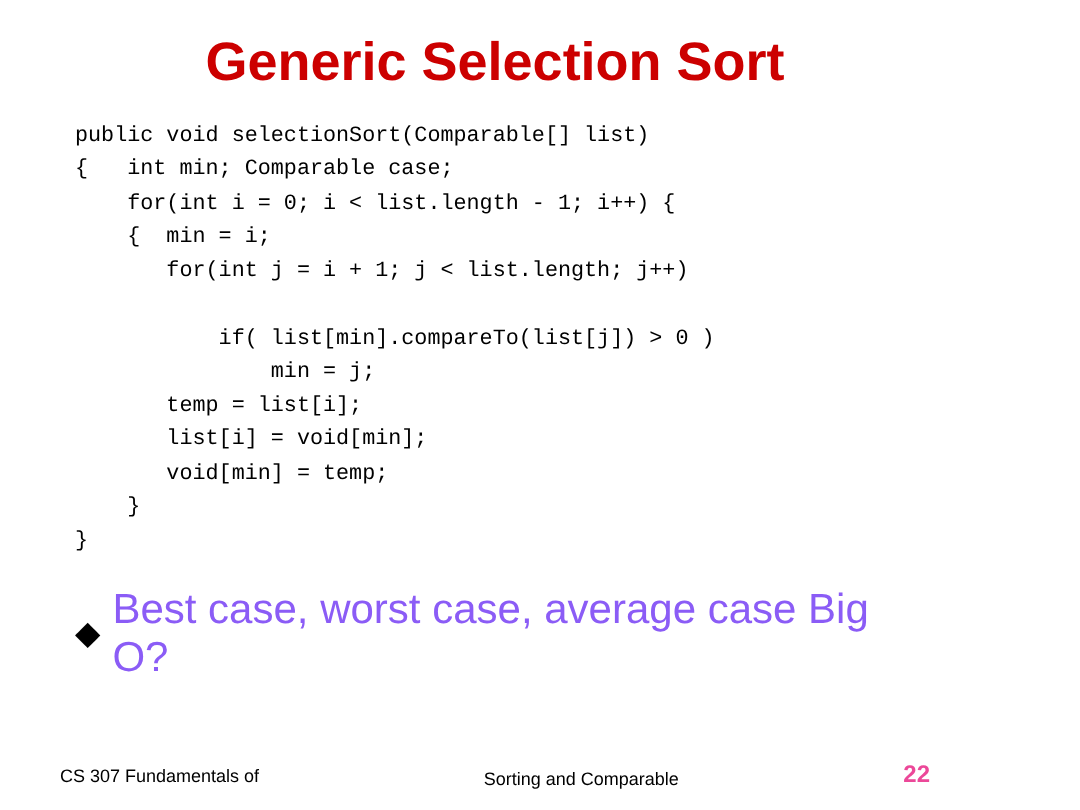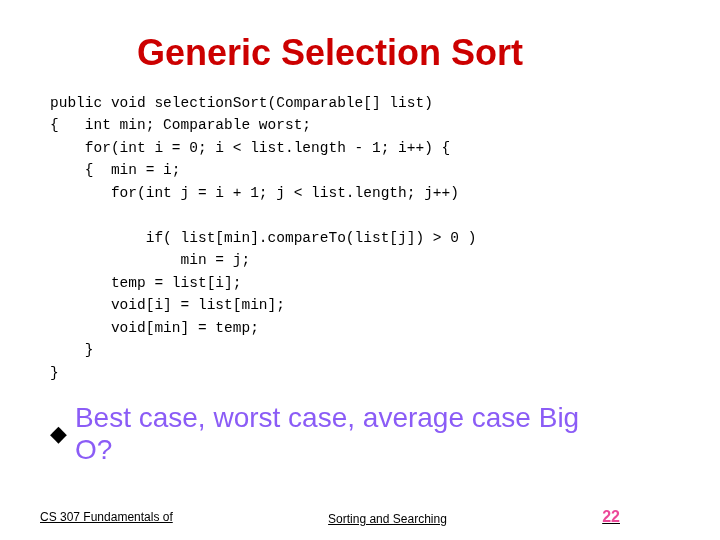--- a/index.html
+++ b/index.html
@@ -8,21 +8,21 @@
       height: 540px;
       background: #ffffff;
       font-family: Arial, Helvetica, sans-serif;
       overflow: hidden;
       position: relative;
     }
     .slide {
       width: 660px;
       height: 540px;
       background: #ffffff;
-      padding: 32px 40px;
+      padding: 20px 40px;
       position: relative;
     }
     .title {
       text-align: center;
       font-size: 36px;
       font-weight: bold;
       color: #cc0000;
       margin-bottom: 18px;
       font-family: Arial, Helvetica, sans-serif;
     }
@@ -53,21 +53,20 @@
       font-family: Arial, Helvetica, sans-serif;
     }
     .footer {
       position: absolute;
       bottom: 14px;
       left: 40px;
       right: 40px;
       display: flex;
       justify-content: space-between;
       align-items: flex-end;
-      text-decoration: underline;
     }
     .footer-left {
       font-size: 12px;
       color: #000000;
       line-height: 1.4;
     }
     .footer-center {
       font-size: 12px;
       color: #000000;
     }
@@ -78,39 +77,39 @@
     }
   </style>
 </head>
 <body>
 
 <div class="slide">
 
   <div class="title">Generic Selection Sort</div>
 
   <div class="code-block"><span>public void selectionSort(Comparable[] list)</span>
-<span>{   int min; Comparable worst;</span>
+<span>{   int min; Comparable case;</span>
 <span>    for(int i = 0; i &lt; list.length - 1; i++) {</span>
 <span>    {  min = i;</span>
 <span>       for(int j = i + 1; j &lt; list.length; j++)</span>
 <span> </span>
 <span>           if( list[min].compareTo(list[j]) &gt; 0 )</span>
 <span>               min = j;</span>
 <span>       temp = list[i];</span>
-<span>       void[i] = list[min];</span>
+<span>       list[i] = void[min];</span>
 <span>       void[min] = temp;</span>
 <span>    }</span>
 <span>}</span></div>
 
   <div class="bullet-section">
     <span class="bullet-icon">◆</span>
     <span class="bullet-text">Best case, worst case, average case Big O?</span>
   </div>
 
   <div class="footer">
     <div class="footer-left">
       <div>CS 307 Fundamentals of</div>
     </div>
-    <div class="footer-center">Sorting and Searching</div>
+    <div class="footer-center">Sorting and Comparable</div>
     <div class="footer-right">22</div>
   </div>
 
 </div>
 
 </body></html>

